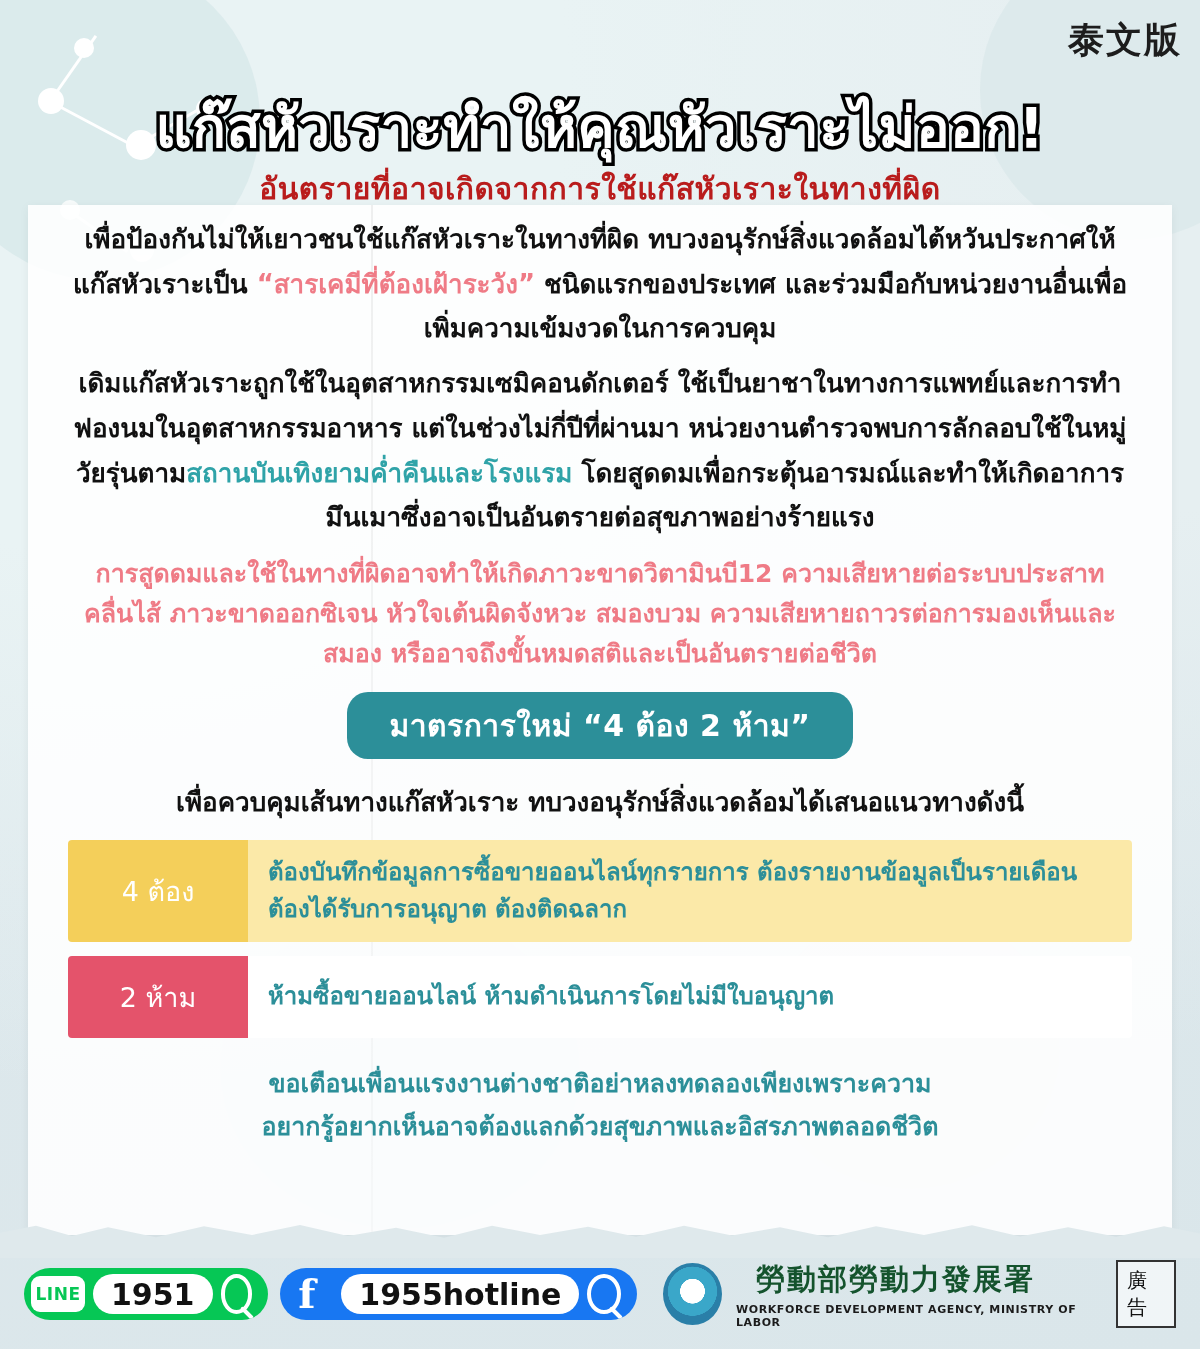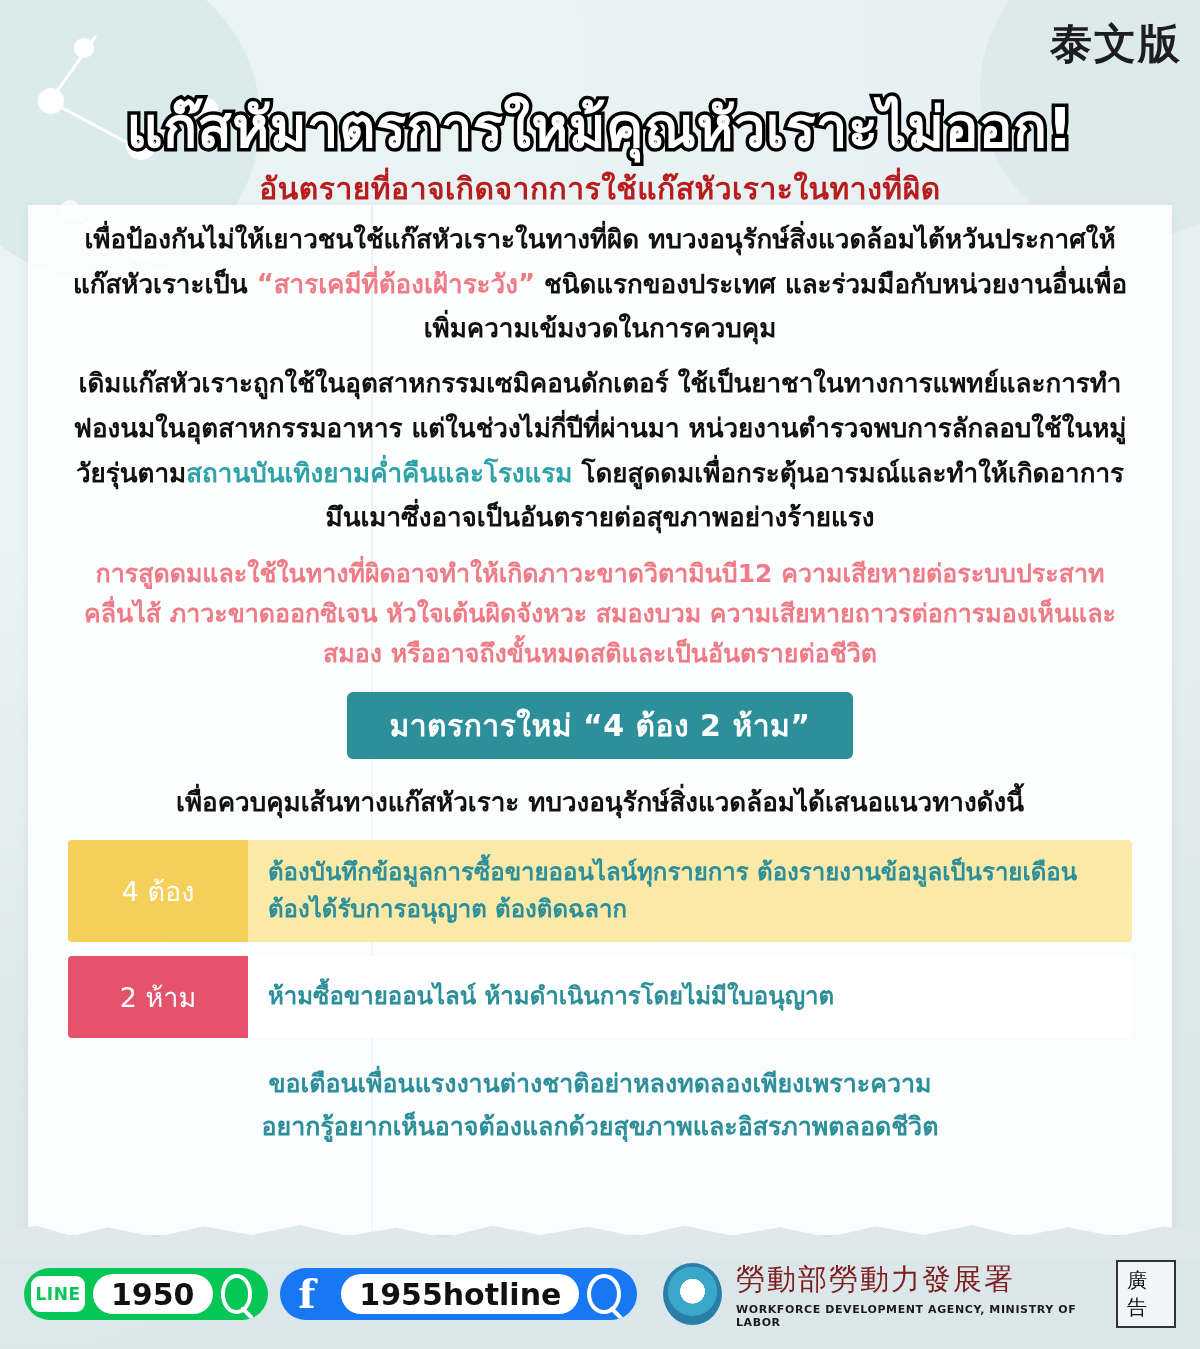--- a/index.html
+++ b/index.html
@@ -31,21 +31,21 @@
   .blob4 { right:140px; bottom:160px; width:300px; height:280px; background:#e7d8de; opacity:.30;}
 
   
   .mol { position:absolute; }
   .mol .dot { position:absolute; background:#fff; border-radius:50%; }
   .mol .line { position:absolute; background:#fff; height:3px; transform-origin:0 50%; }
 
   
   .lang-tag {
     position:absolute; right:18px; top:16px;
-    font-size:42px; font-weight:bold; color:#1d1d1d;
+    font-size:36px; font-weight:bold; color:#1d1d1d;
     letter-spacing:2px;
   }
   .main-title {
     position:absolute; top:58px; left:0; width:100%;
     text-align:center;
     font-size:56px; font-weight:bold;
     color:#ffffff;
     -webkit-text-stroke: 7px #000;
     paint-order: stroke fill;
     letter-spacing:0.5px;
@@ -97,21 +97,21 @@
     font-weight:bold;
   }
 
   .badge-wrap { text-align:center; margin-top:18px; }
   .badge {
     display:inline-block;
     background:#2c8f99;
     color:#fff;
     font-size:30px; font-weight:bold;
     padding:10px 42px;
-    border-radius:6px;
+    border-radius:21px;
     letter-spacing:.5px;
   }
 
   .lead {
     margin:22px 0 0 0;
     text-align:center;
     font-size:26px;
     font-weight:bold;
     color:#111;
   }
@@ -204,21 +204,21 @@
   }
   .agency { display:flex; align-items:center; gap:14px; margin-left:14px; }
   .agency-seal {
     width:62px; height:62px; border-radius:50%;
     background:radial-gradient(circle at 50% 45%, #ffffff 0 30%, #3aa7c9 31% 60%, #2a7fa8 61% 100%);
     border:3px solid #2a7fa8;
     display:flex; align-items:center; justify-content:center;
     font-size:8px; color:#fff; text-align:center; line-height:1.1;
   }
   .agency-text .cn {
-    font-size:29px; font-weight:normal; color:#7f1d1d; letter-spacing:2px;
+    font-size:29px; font-weight:bold; color:#14532d; letter-spacing:2px;margin-left:20px;
   }
   .agency-text .en {
     font-size:11px; font-weight:bold; color:#1b1b1b; letter-spacing:.6px; margin-top:3px;
   }
   .ad-box {
     margin-left:auto;
     border:2px solid #333;
     padding:5px 9px;
     font-size:20px;
     color:#111;
@@ -244,21 +244,21 @@
     <div class="dot" style="left:44px; top:-22px; width:20px; height:20px;"></div>
   </div>
   <div class="mol" style="left:60px; top:180px; width:160px; height:120px; opacity:.8;">
     <div class="line" style="left:10px; top:30px; width:70px; transform:rotate(35deg);"></div>
     <div class="dot" style="left:0px; top:20px; width:20px; height:20px;"></div>
     <div class="dot" style="left:70px; top:58px; width:24px; height:24px;"></div>
   </div>
 </div>
 
 <div class="lang-tag">泰文版</div>
-<h1 class="main-title">แก๊สหัมาตรการใหม้คุณหัวเราะไม่ออก!</h1>
+<h1 class="main-title">แก๊สหัวเราะทำให้คุณหัวเราะไม่ออก!</h1>
 <div class="sub-title">อันตรายที่อาจเกิดจากการใช้แก๊สหัวเราะในทางที่ผิด</div>
 
 <div class="paper"></div>
 
 <div class="content">
 
   <p class="para blk">
     <span>เพื่อป้องกันไม่ให้เยาวชนใช้แก๊สหัวเราะในทางที่ผิด ทบวงอนุรักษ์สิ่งแวดล้อมไต้หวันประกาศให้แก๊สหัวเราะเป็น </span><span class="hl-pink">“สารเคมีที่ต้องเฝ้าระวัง”</span><span> ชนิดแรกของประเทศ และร่วมมือกับหน่วยงานอื่นเพื่อเพิ่มความเข้มงวดในการควบคุม</span>
   </p>
 
@@ -297,21 +297,21 @@
 </div>
 
 <div class="torn"></div>
 
 <div class="footer">
 
   <div class="pill line-pill">
     <div class="pill-icon">
       <div class="line-icon-box">LINE</div>
     </div>
-    <div class="pill-text">1950</div>
+    <div class="pill-text">1951</div>
     <div class="mag"></div>
   </div>
 
   <div class="pill fb-pill">
     <div class="pill-icon">
       <span class="fb-glyph">f</span>
     </div>
     <div class="pill-text">1955hotline</div>
     <div class="mag"></div>
   </div>

